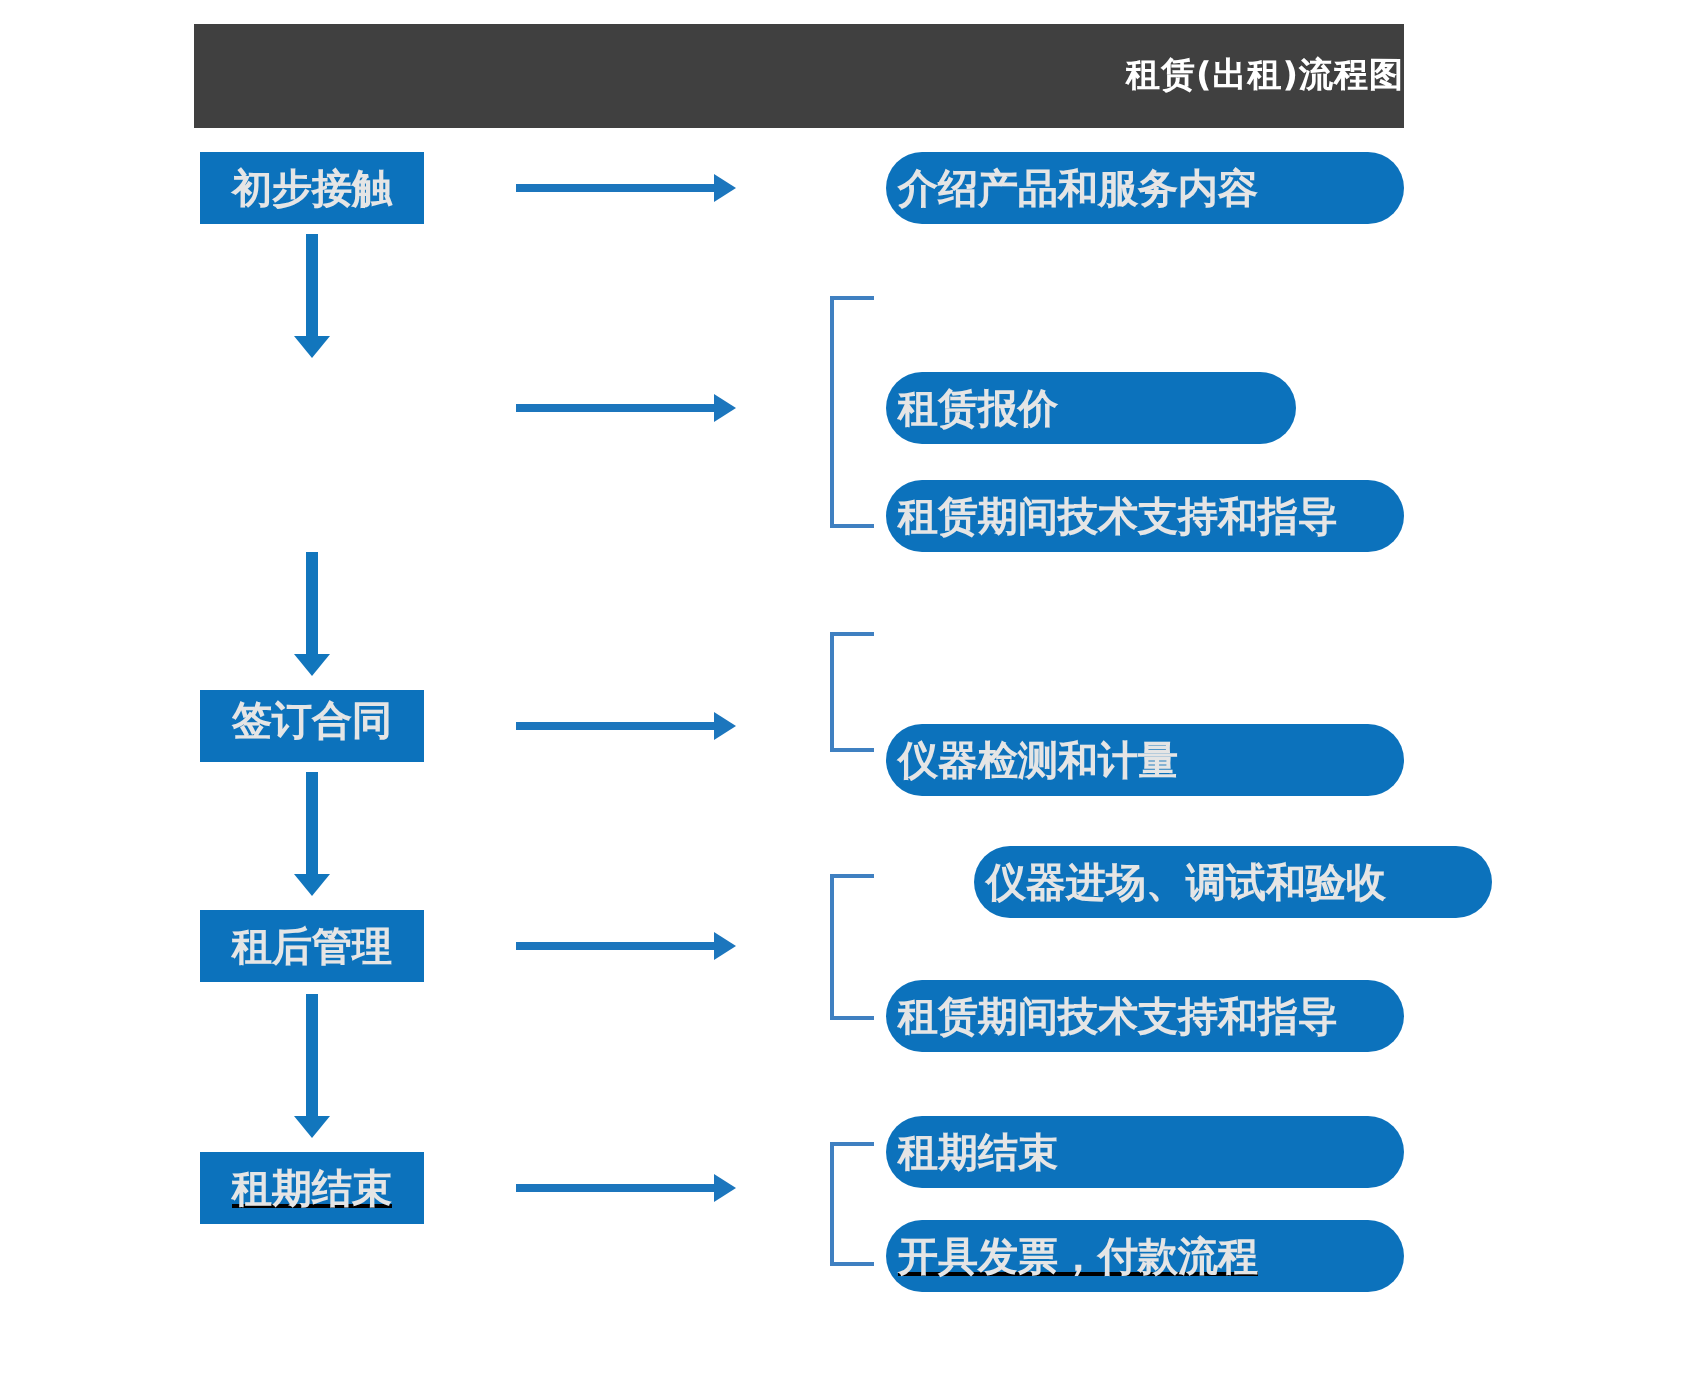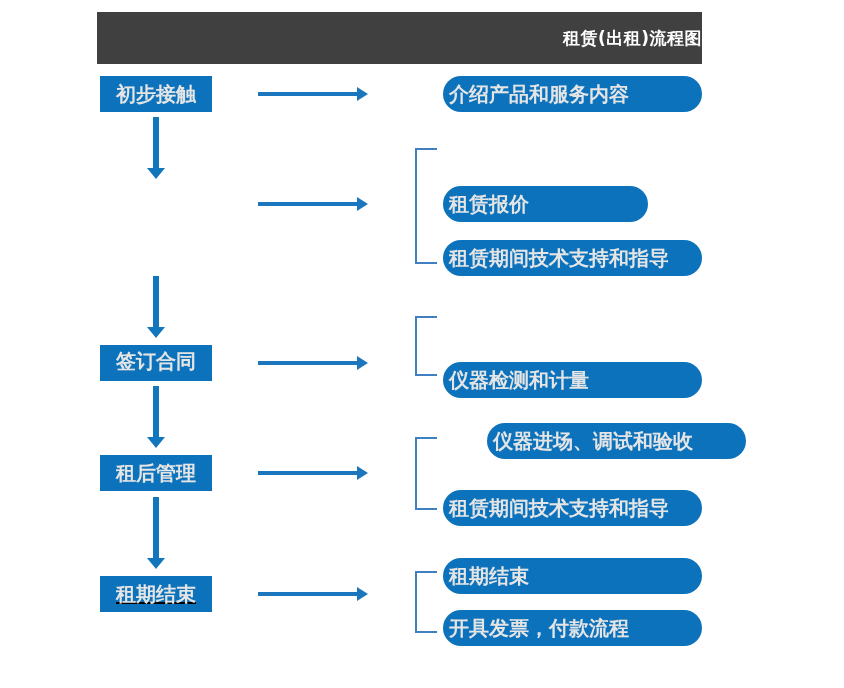--- a/index.html
+++ b/index.html
@@ -217,17 +217,17 @@
   </div>
 
   <div class="box detail" style="left:443px; top:490px; width:259px; height:36px;">
     <span class="box-text">租赁期间技术支持和指导</span>
   </div>
 
   <div class="box detail" style="left:443px; top:558px; width:259px; height:36px;">
     <span class="box-text">租期结束</span>
   </div>
 
-  <div class="box detail" style="left:443px; top:610px; width:259px; height:36px;">
+  <div class="box detail" style="left:443px; top:610px; width:259px; height:36px;text-decoration:underline;">
     <span class="box-text">开具发票，付款流程</span>
   </div>
 
 </div>
 
 </body></html>

